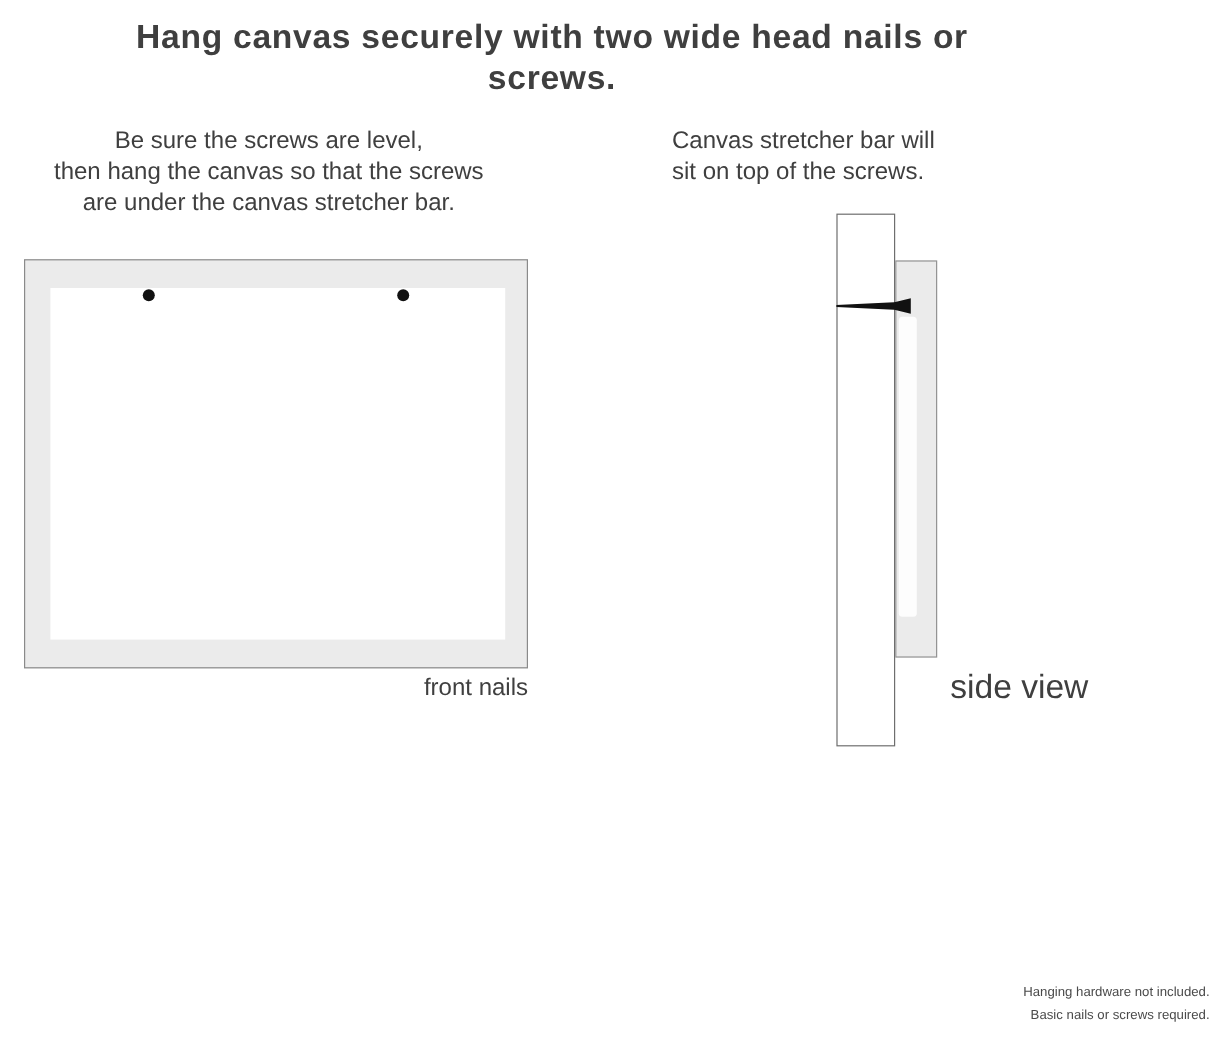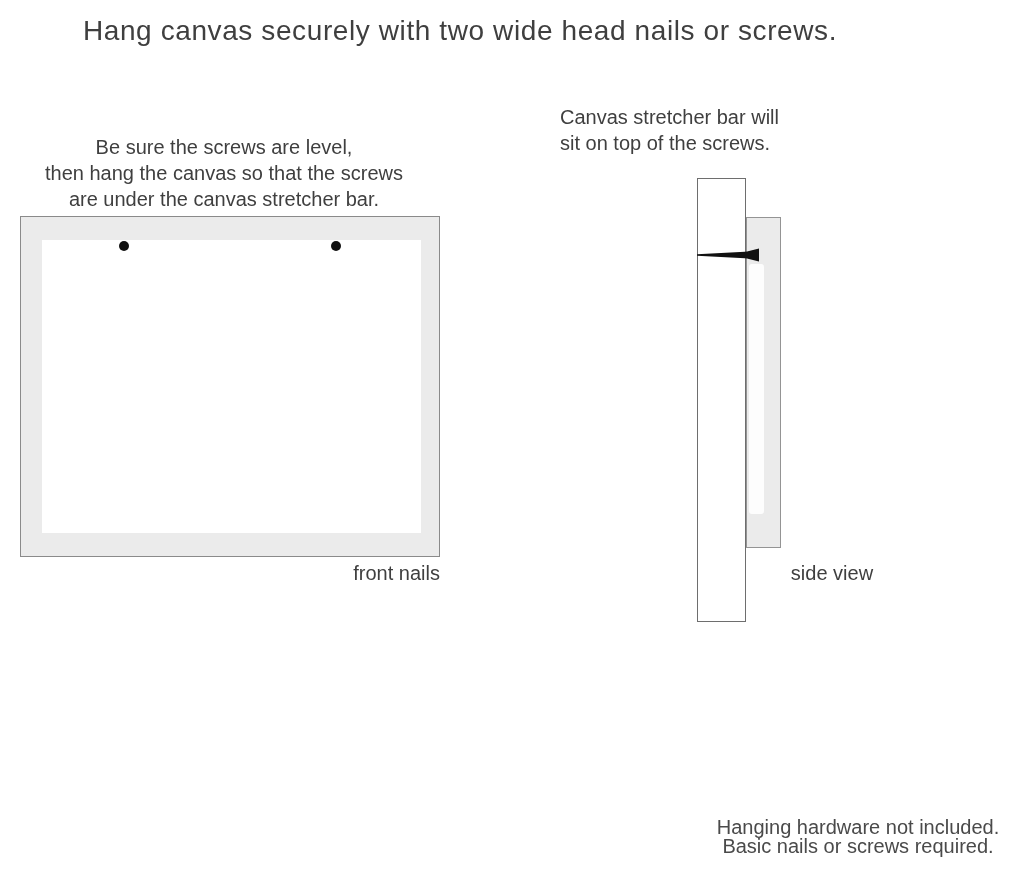--- a/index.html
+++ b/index.html
@@ -17,25 +17,25 @@
     background:var(--bg);
     font-family:"Liberation Sans", sans-serif;
     color:var(--text);
   }
   .abs{position:absolute;}
   .pre{white-space:pre-line;}
 
   .title{
     left:60px;top:14px;width:800px;
     font-size:28px;line-height:34px;letter-spacing:0.6px;
-    text-align:center;font-weight:400;
+    text-align:center;font-weight:700;
   }
   .note-left{
     left:8px;top:104px;width:432px;
-    font-size:20px;line-height:26px;text-align:center;margin-top:30px;
+    font-size:20px;line-height:26px;text-align:center;
   }
   .note-right{
     left:560px;top:104px;width:284px;
     font-size:20px;line-height:26px;text-align:left;
   }
 
   
   .front-outer{
     left:20px;top:216px;width:418px;height:339px;
     background:var(--canvas-gray);
@@ -71,26 +71,26 @@
     left:697px;top:178px;width:47px;height:442px;
     background:#ffffff;
     border:1px solid var(--border-dark);
     z-index:2;
   }
   .nail{
     left:695px;top:245px;width:72px;height:20px;z-index:3;
   }
   .side-label{
     left:757px;top:561px;width:150px;
-    font-size:20px;line-height:24px;text-align:center;
+    font-size:28px;line-height:24px;text-align:right;
   }
 
   .footnote{
     right:16px;top:818px;width:300px;
-    font-size:20px;line-height:18.5px;text-align:center;
+    font-size:11px;line-height:18.5px;text-align:right;
     color:#4a4a4a;
   }
 </style>
 </head>
 <body>
 
 <div class="abs title">Hang canvas securely with two wide head nails or screws.</div>
 
 <div class="abs note-left pre">Be sure the screws are level,
 then hang the canvas so that the screws

